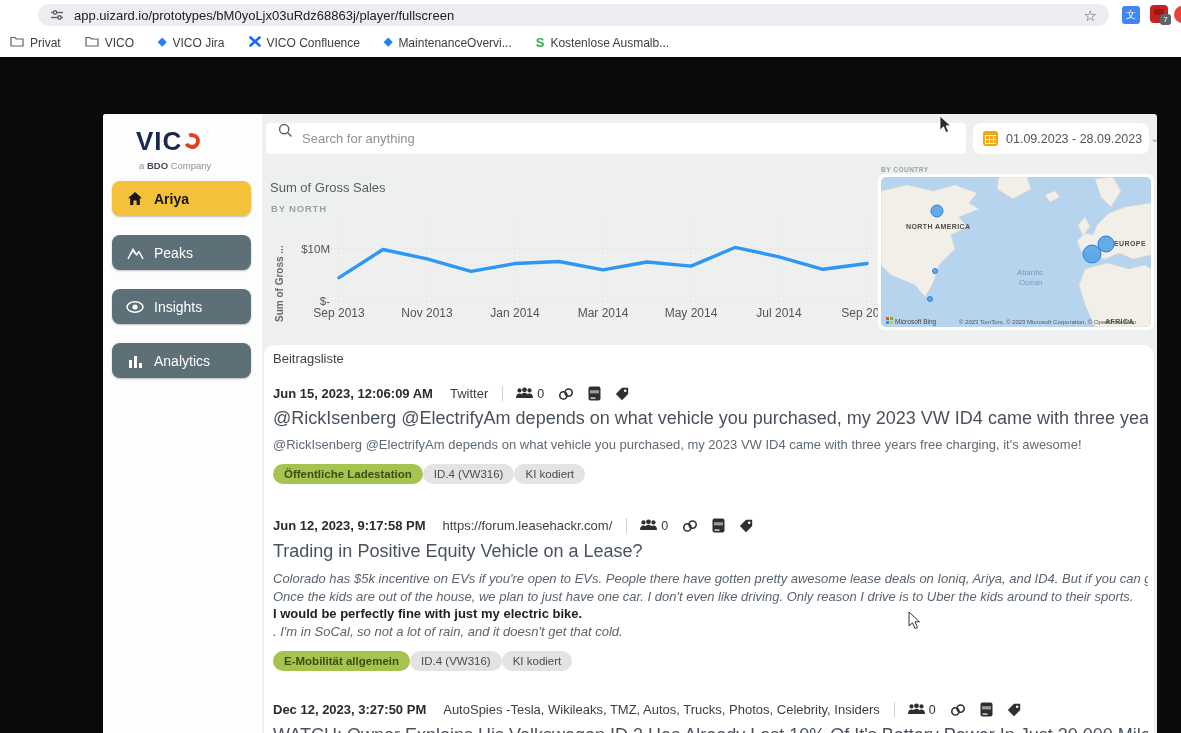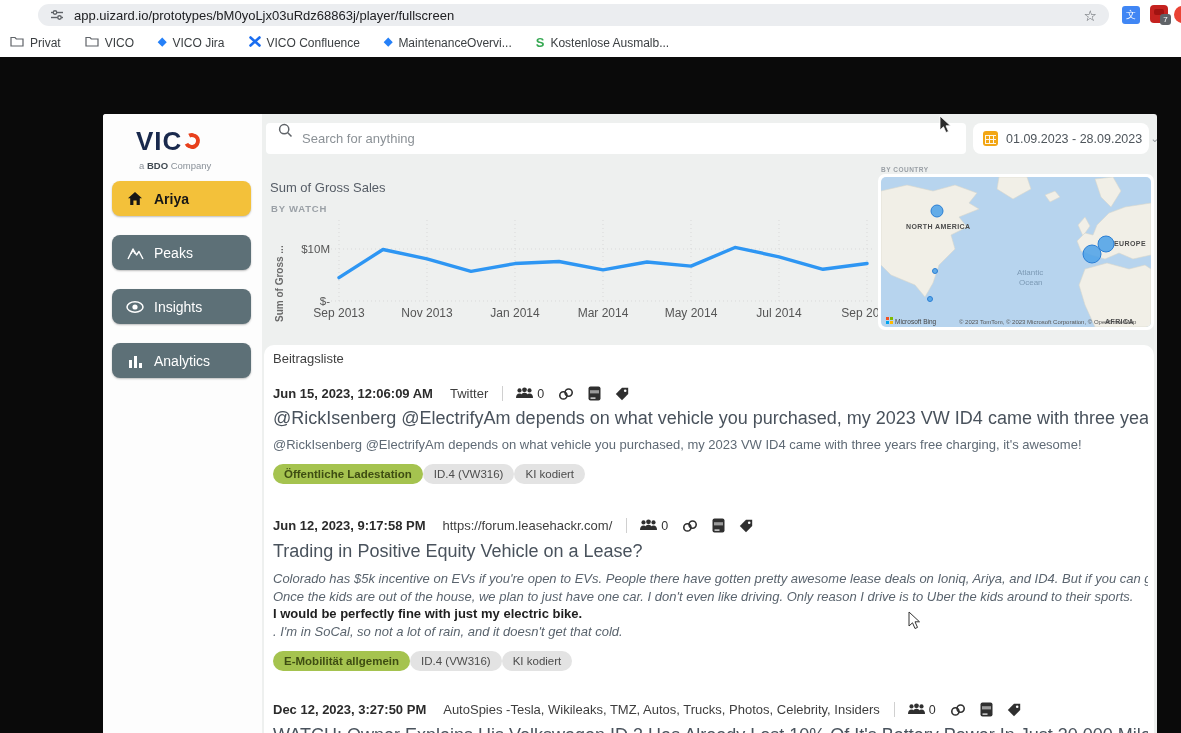--- a/index.html
+++ b/index.html
@@ -216,21 +216,21 @@
   </div>
 
   <div class="abs datebox">
     <span class="cal"></span>
     <span class="date-txt">01.09.2023 - 28.09.2023</span>
     <span class="chev">⌄</span>
   </div>
 
   <div class="abs chart">
     <div class="abs chart-title">Sum of Gross Sales</div>
-    <div class="abs chart-sub">BY WATCH</div>
+    <div class="abs chart-sub">BY NORTH</div>
     <div class="abs ylab">Sum of Gross ...</div>
     <svg class="abs plot" id="sales-plot" width="610" height="112" viewBox="0 0 610 112">
           <line x1="63" y1="85" x2="606" y2="85" class="grid"></line>
           <text x="62" y="89" class="ytick">$-</text>
           <line x1="63" y1="33" x2="606" y2="33" class="grid"></line>
           <text x="62" y="37" class="ytick">$10M</text>
           <line x1="71" y1="4" x2="71" y2="85" class="grid"></line>
           <text x="71" y="101" class="xlab">Sep 2013</text>
           <line x1="159" y1="4" x2="159" y2="85" class="grid"></line>
           <text x="159" y="101" class="xlab">Nov 2013</text>

